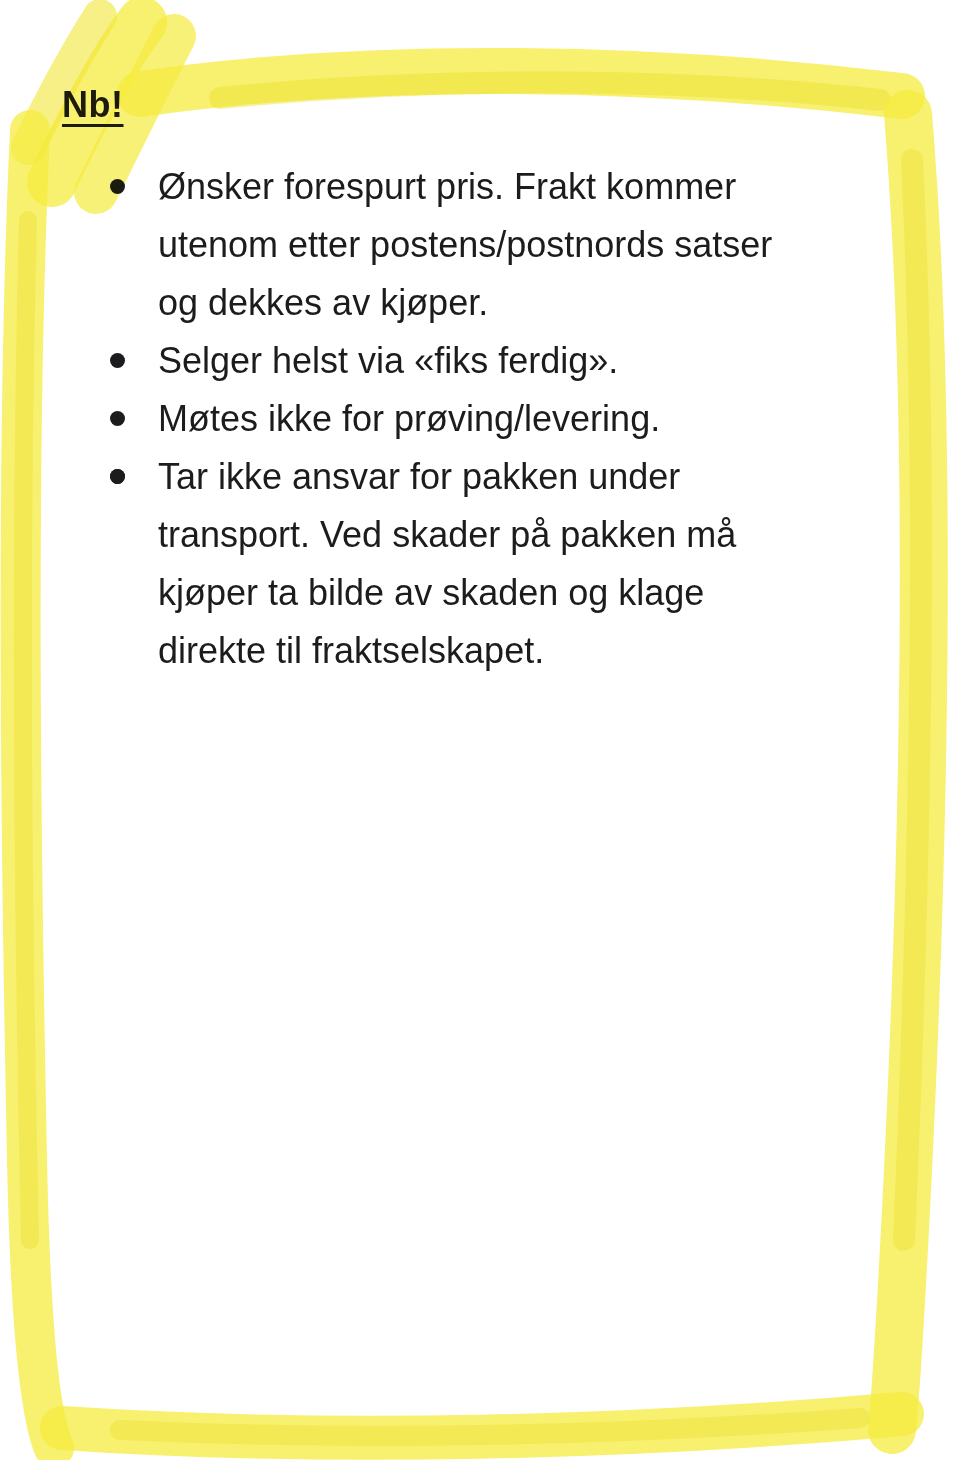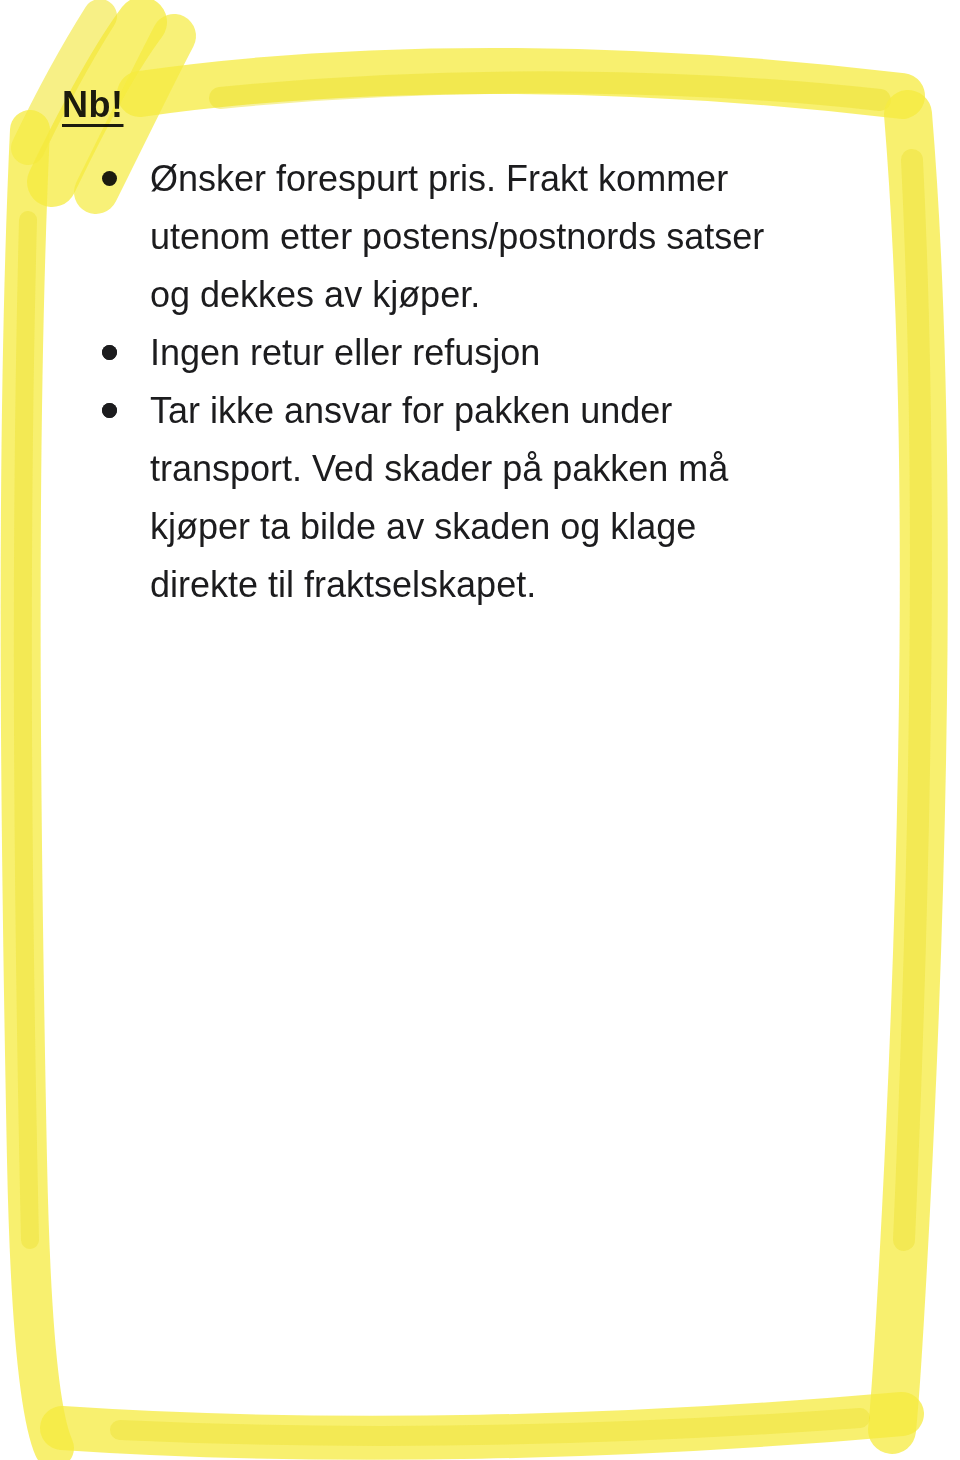--- a/index.html
+++ b/index.html
@@ -40,21 +40,21 @@
     text-decoration: underline;
     text-decoration-thickness: 3px;
     text-underline-offset: 7px;
   }
 
   .list {
     position: absolute;
     left: 150px;
     top: 150px;
     width: 780px;
-    margin: 0;
+    margin: 8px;
     padding: 0;
     list-style: none;
     font-size: 36px;
     line-height: 58px;
   }
 
   .item {
     position: relative;
     white-space: pre-wrap;
   }
@@ -79,22 +79,22 @@
 </head>
 <body>
 
 <div class="content">
   <div class="title">Nb!</div>
 
   <ul class="list">
     <li class="item"><span class="dot"></span><span>Ønsker forespurt pris. Frakt kommer
 utenom etter postens/postnords satser
 og dekkes av kjøper.</span></li>
-    <li class="item"><span class="dot"></span></li>
-    <li class="item"><span class="dot"></span><span>Ingen retur eller refusjon</span></li>
+    <li class="item"><span class="dot"></span><span>Selger helst via «fiks ferdig».</span></li>
+    <li class="item"><span class="dot"></span><span>Møtes ikke for prøving/levering.</span></li>
     <li class="item"><span class="dot"></span></li>
     <li class="item"><span class="dot"></span><span>Tar ikke ansvar for pakken under
 transport. Ved skader på pakken må
 kjøper ta bilde av skaden og klage
 direkte til fraktselskapet.</span></li>
   </ul>
 </div>
 
 <svg class="frame" viewBox="0 0 960 1460" width="960" height="1460" xmlns="http://www.w3.org/2000/svg" aria-hidden="true">
   <g fill="none" stroke-linecap="round">

